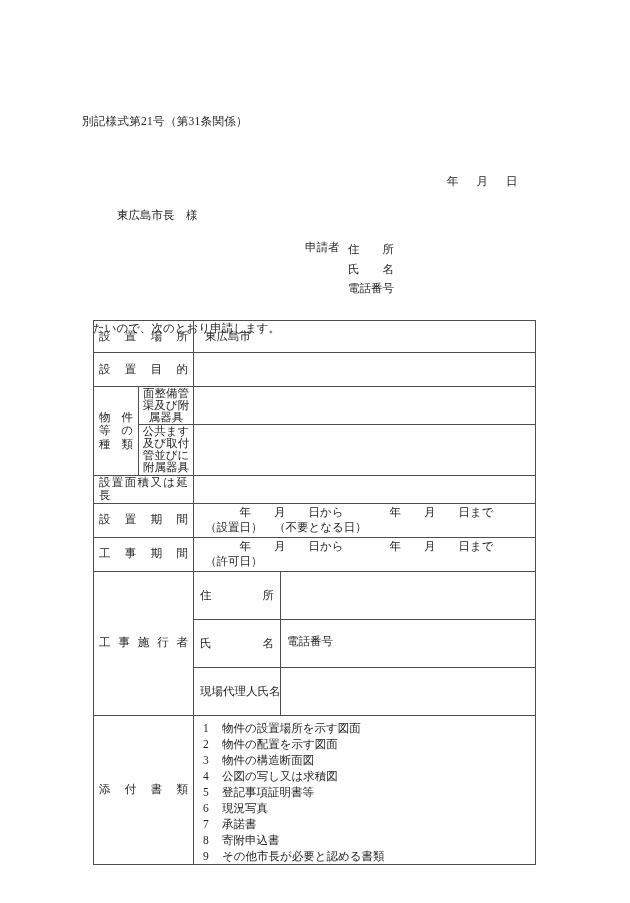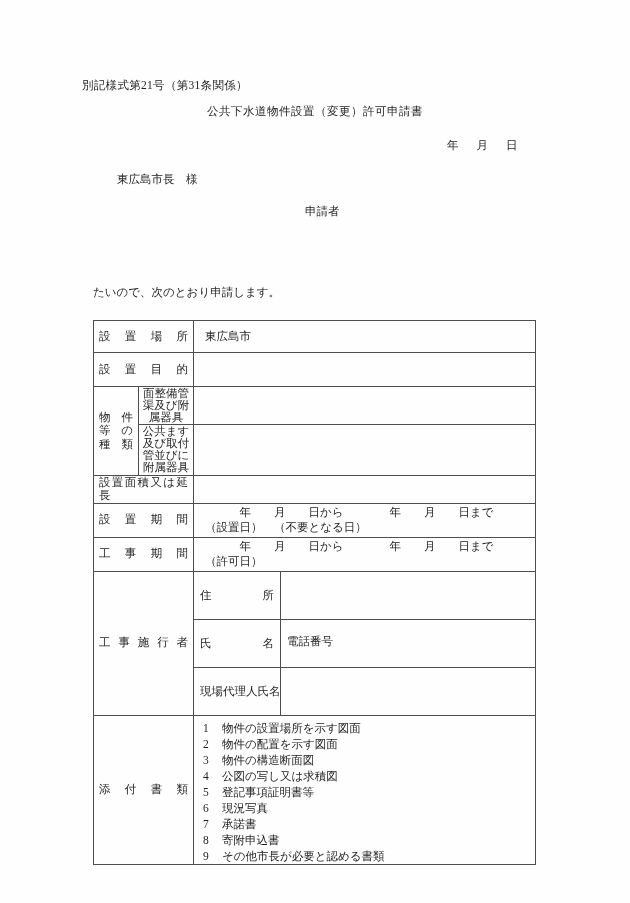--- a/index.html
+++ b/index.html
@@ -5,21 +5,21 @@
   html,body{margin:0;padding:0;background:#ffffff;}
   .page{
     position:relative;
     width:630px;height:903px;
     background:#fffefe;
     font-family:"Liberation Serif","DejaVu Serif",serif;
     font-size:11.5px;
     color:#1f1f1f;
     overflow:hidden;
   }
-  .abs{position:absolute;}
+  .abs{position:absolute;margin-top:36px;}
   .form-number{left:82px;top:78px;letter-spacing:.3px;}
   .doc-title{left:0;right:0;top:104px;text-align:center;letter-spacing:.5px;}
   .date-line{left:447px;top:138px;display:inline-flex;gap:18px;}
   .addressee{left:117px;top:172px;}
   .applicant-label{left:305px;top:204px;}
   .applicant-fields{left:348px;top:204px;line-height:19.5px;}
   .body-par{left:93px;top:282px;width:460px;line-height:21px;}
   .note-line{left:82px;top:789px;}
 
   table.form{
@@ -50,31 +50,35 @@
   .att .row{line-height:16.1px;white-space:nowrap;}
   .att .no{display:inline-block;width:19px;}
 </style>
 </head>
 <body>
 
 <div class="page">
 
   <div class="abs form-number">別記様式第21号（第31条関係）</div>
 
-  <div class="abs doc-title">公共下水道物件設置（変更）許可申請書</div>
 
   <div class="abs date-line">
     <span>年</span>
     <span>月</span>
     <span>日</span>
   </div>
 
   <div class="abs addressee">東広島市長　様</div>
 
   <div class="abs applicant-label">申請者</div>
+  <div class="abs applicant-fields">
+    <div>住　　所</div>
+    <div>氏　　名</div>
+    <div>電話番号</div>
+  </div>
 
   <div class="abs body-par">
     <div>たいので、次のとおり申請します。</div>
   </div>
 
   <table class="form">
     <colgroup>
         <col style="width:45px">
         <col style="width:55px">
         <col style="width:87px">

